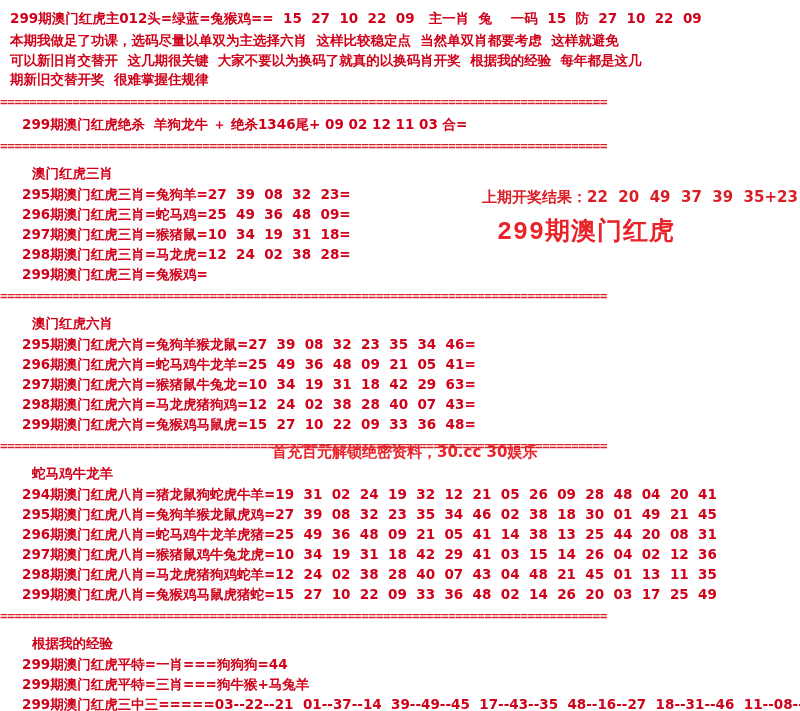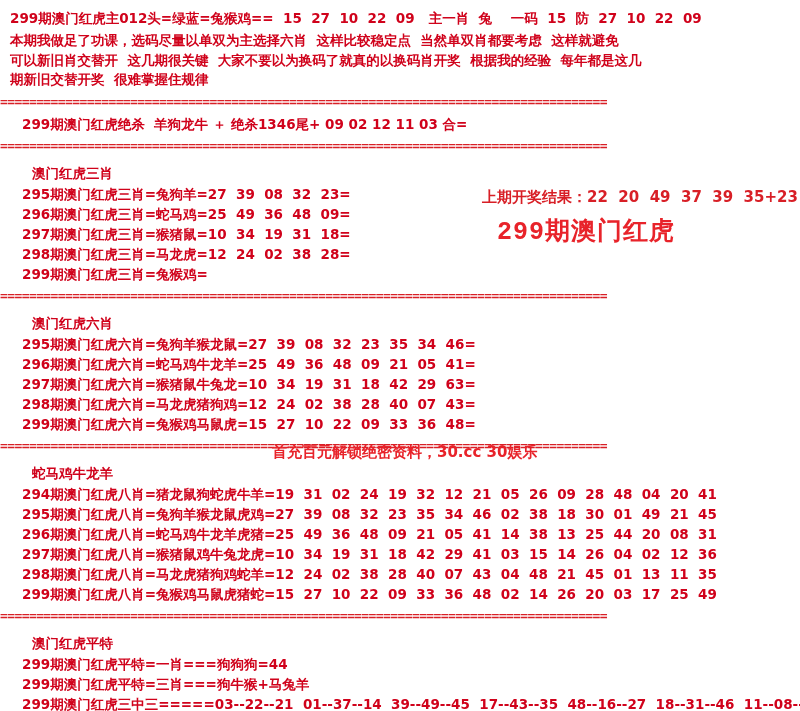--- a/index.html
+++ b/index.html
@@ -143,21 +143,21 @@
   <div class="row">295期澳门红虎八肖=兔狗羊猴龙鼠虎鸡=27  39  08  32  23  35  34  46  02  38  18  30  01  49  21  45</div>
   <div class="row">296期澳门红虎八肖=蛇马鸡牛龙羊虎猪=25  49  36  48  09  21  05  41  14  38  13  25  44  20  08  31</div>
   <div class="row">297期澳门红虎八肖=猴猪鼠鸡牛兔龙虎=10  34  19  31  18  42  29  41  03  15  14  26  04  02  12  36</div>
   <div class="row">298期澳门红虎八肖=马龙虎猪狗鸡蛇羊=12  24  02  38  28  40  07  43  04  48  21  45  01  13  11  35</div>
   <div class="row">299期澳门红虎八肖=兔猴鸡马鼠虎猪蛇=15  27  10  22  09  33  36  48  02  14  26  20  03  17  25  49</div>
 
   <div class="gap6"></div>
   <div class="rule">====================================================================================</div>
   <div class="gap10"></div>
 
-  <div class="sect-title">澳门红虎平特</div>
+  <div class="sect-title">根据我的经验</div>
   <div class="row">299期澳门红虎平特=一肖===狗狗狗=44</div>
   <div class="row">299期澳门红虎平特=三肖===狗牛猴+马兔羊</div>
   <div class="row">299期澳门红虎三中三=====03--22--21  01--37--14  39--49--45  17--43--35  48--16--27  18--31--46  11--08--20  12--07--41</div>
 
   <div class="prev-result">上期开奖结果：22  20  49  37  39  35+23</div>
   <div class="big-title">299期澳门红虎</div>
   <div class="promo">首充百元解锁绝密资料，30.cc 30娱乐</div>
 
 </div>
 

